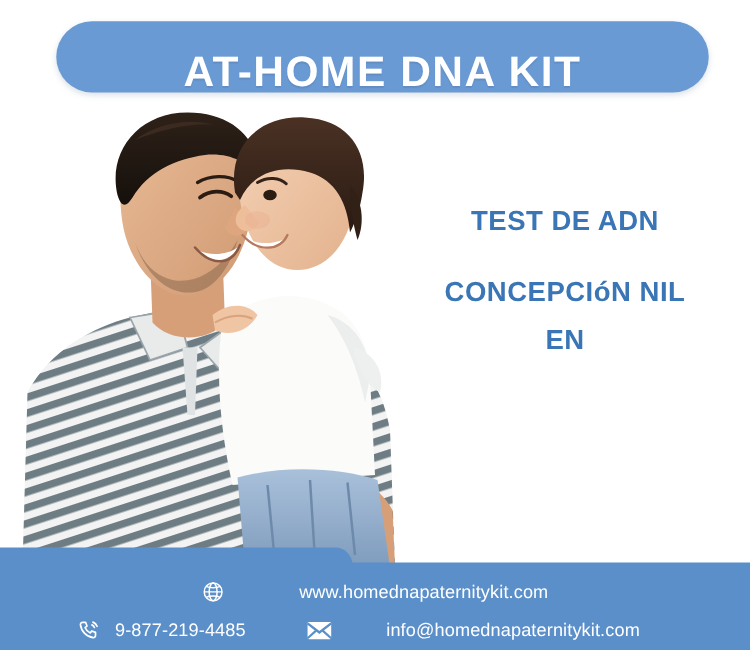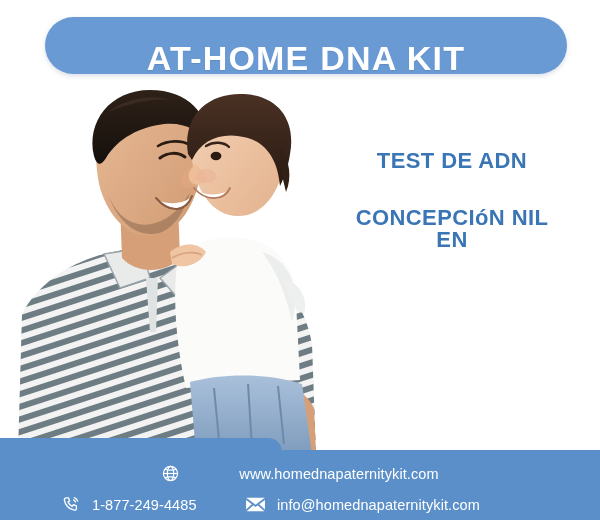--- a/index.html
+++ b/index.html
@@ -63,21 +63,21 @@
     top: 150px;
     width: 272px;
     text-align: center;
   }
   .headline-line {
     color: #3a75b5;
     font-size: 22px;
     font-weight: bold;
     letter-spacing: 0.4px;
     line-height: 1;
-    margin: 0;
+    margin: 16px;
   }
   .headline-line.l1 { margin-bottom: 35px; }
   .headline-line.l2 { margin-bottom: 35px; }
   .headline-line.l3 { font-size: 22px; }
 
   
   .footer {
     position: absolute;
     left: 0;
     top: 438px;
@@ -125,20 +125,21 @@
     justify-content: center;
     gap: 48px;
   }
   .row-phone {
     left: 62px;
     top: 45px;
   }
   .row-email {
     left: 245px;
     top: 45px;
+    gap: 32px;
   }
 
   .c-icon {
     display: inline-flex;
     align-items: center;
     justify-content: center;
     margin-right: 11px;
     flex: 0 0 auto;
   }
   .c-text { display: inline-block; }
@@ -288,21 +289,21 @@
       <div class="contact-row row-phone">
         <span class="c-icon">
           <svg width="19" height="19" viewBox="0 0 24 24" fill="none" stroke="#ffffff" stroke-width="1.7" stroke-linecap="round" stroke-linejoin="round">
             <path d="M5.2 3.6 L 8.2 3.6 L 9.6 7.4 L 7.6 8.9 C 8.6 11.4, 10.4 13.3, 12.9 14.4
                      L 14.4 12.3 L 18.2 13.8 L 18.2 16.9 C 18.2 18.3, 17.1 19.3, 15.7 19.1
                      C 9.2 18.2, 3.8 12.8, 3.0 6.2 C 2.8 4.8, 3.8 3.6, 5.2 3.6 Z"></path>
             <path d="M15.6 3.4 C 17.6 4.2, 19.0 5.6, 19.8 7.6"></path>
             <path d="M14.6 6.2 C 15.8 6.7, 16.6 7.6, 17.1 8.8"></path>
           </svg>
         </span>
-        <span class="c-text">1-877-249-4485</span>
+        <span class="c-text">9-877-219-4485</span>
       </div>
 
       <div class="contact-row row-email">
         <span class="c-icon">
           <svg width="21" height="19" viewBox="0 0 24 20">
             <rect x="1.2" y="2.2" width="21.6" height="15.6" rx="1.2" fill="#ffffff"></rect>
             <path d="M1.2 3.4 L 12 11.6 L 22.8 3.4" fill="none" stroke="#5b8fc9" stroke-width="2.2"></path>
             <path d="M1.2 17.0 L 9.0 10.0 M 22.8 17.0 L 15.0 10.0" fill="none" stroke="#5b8fc9" stroke-width="2"></path>
           </svg>
         </span>

